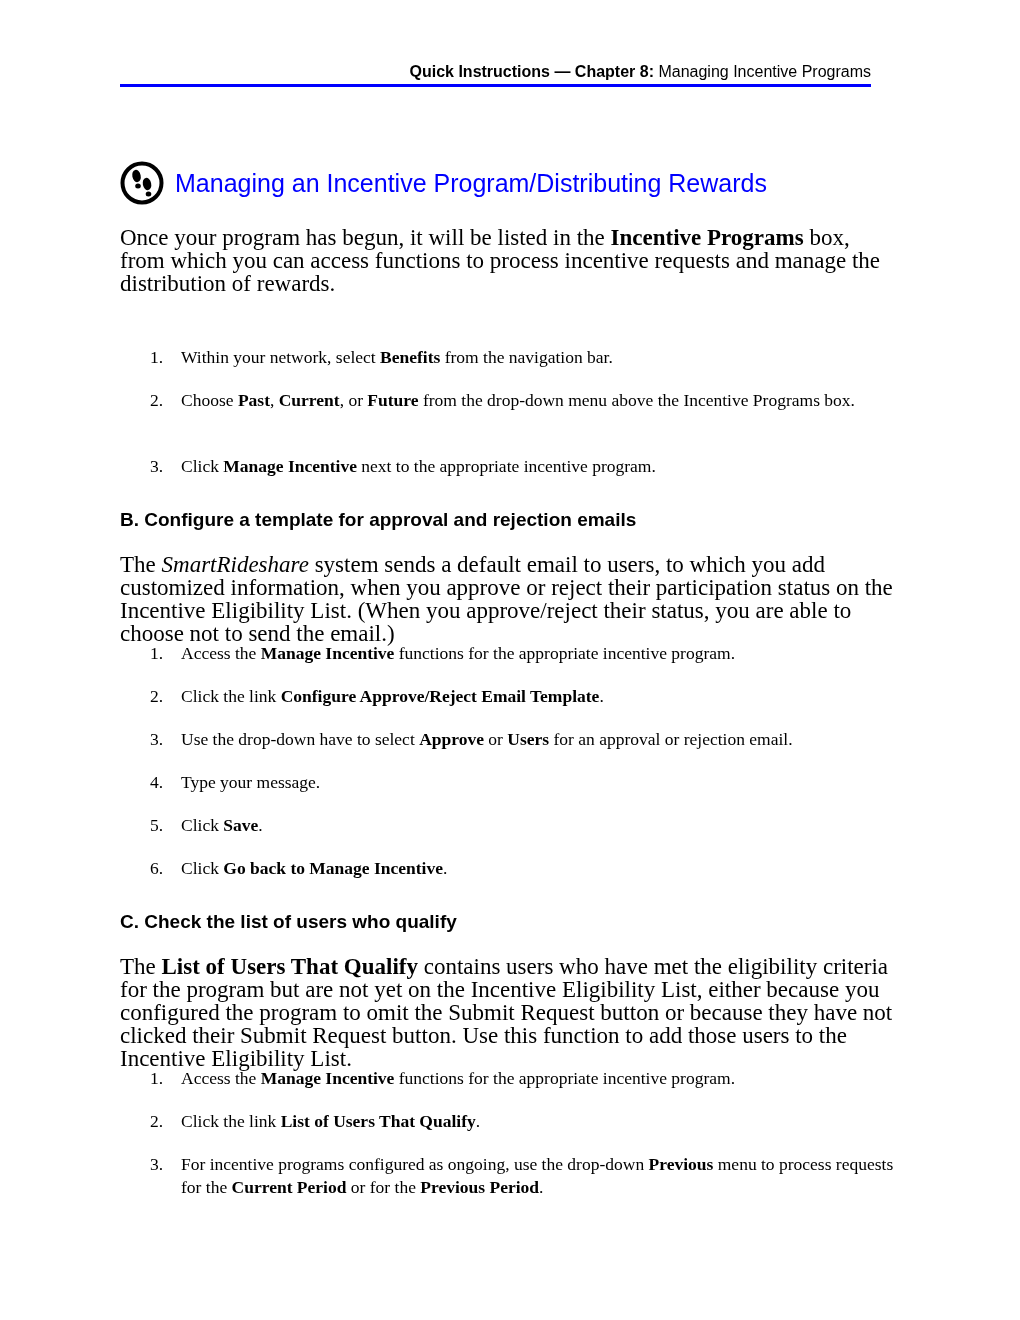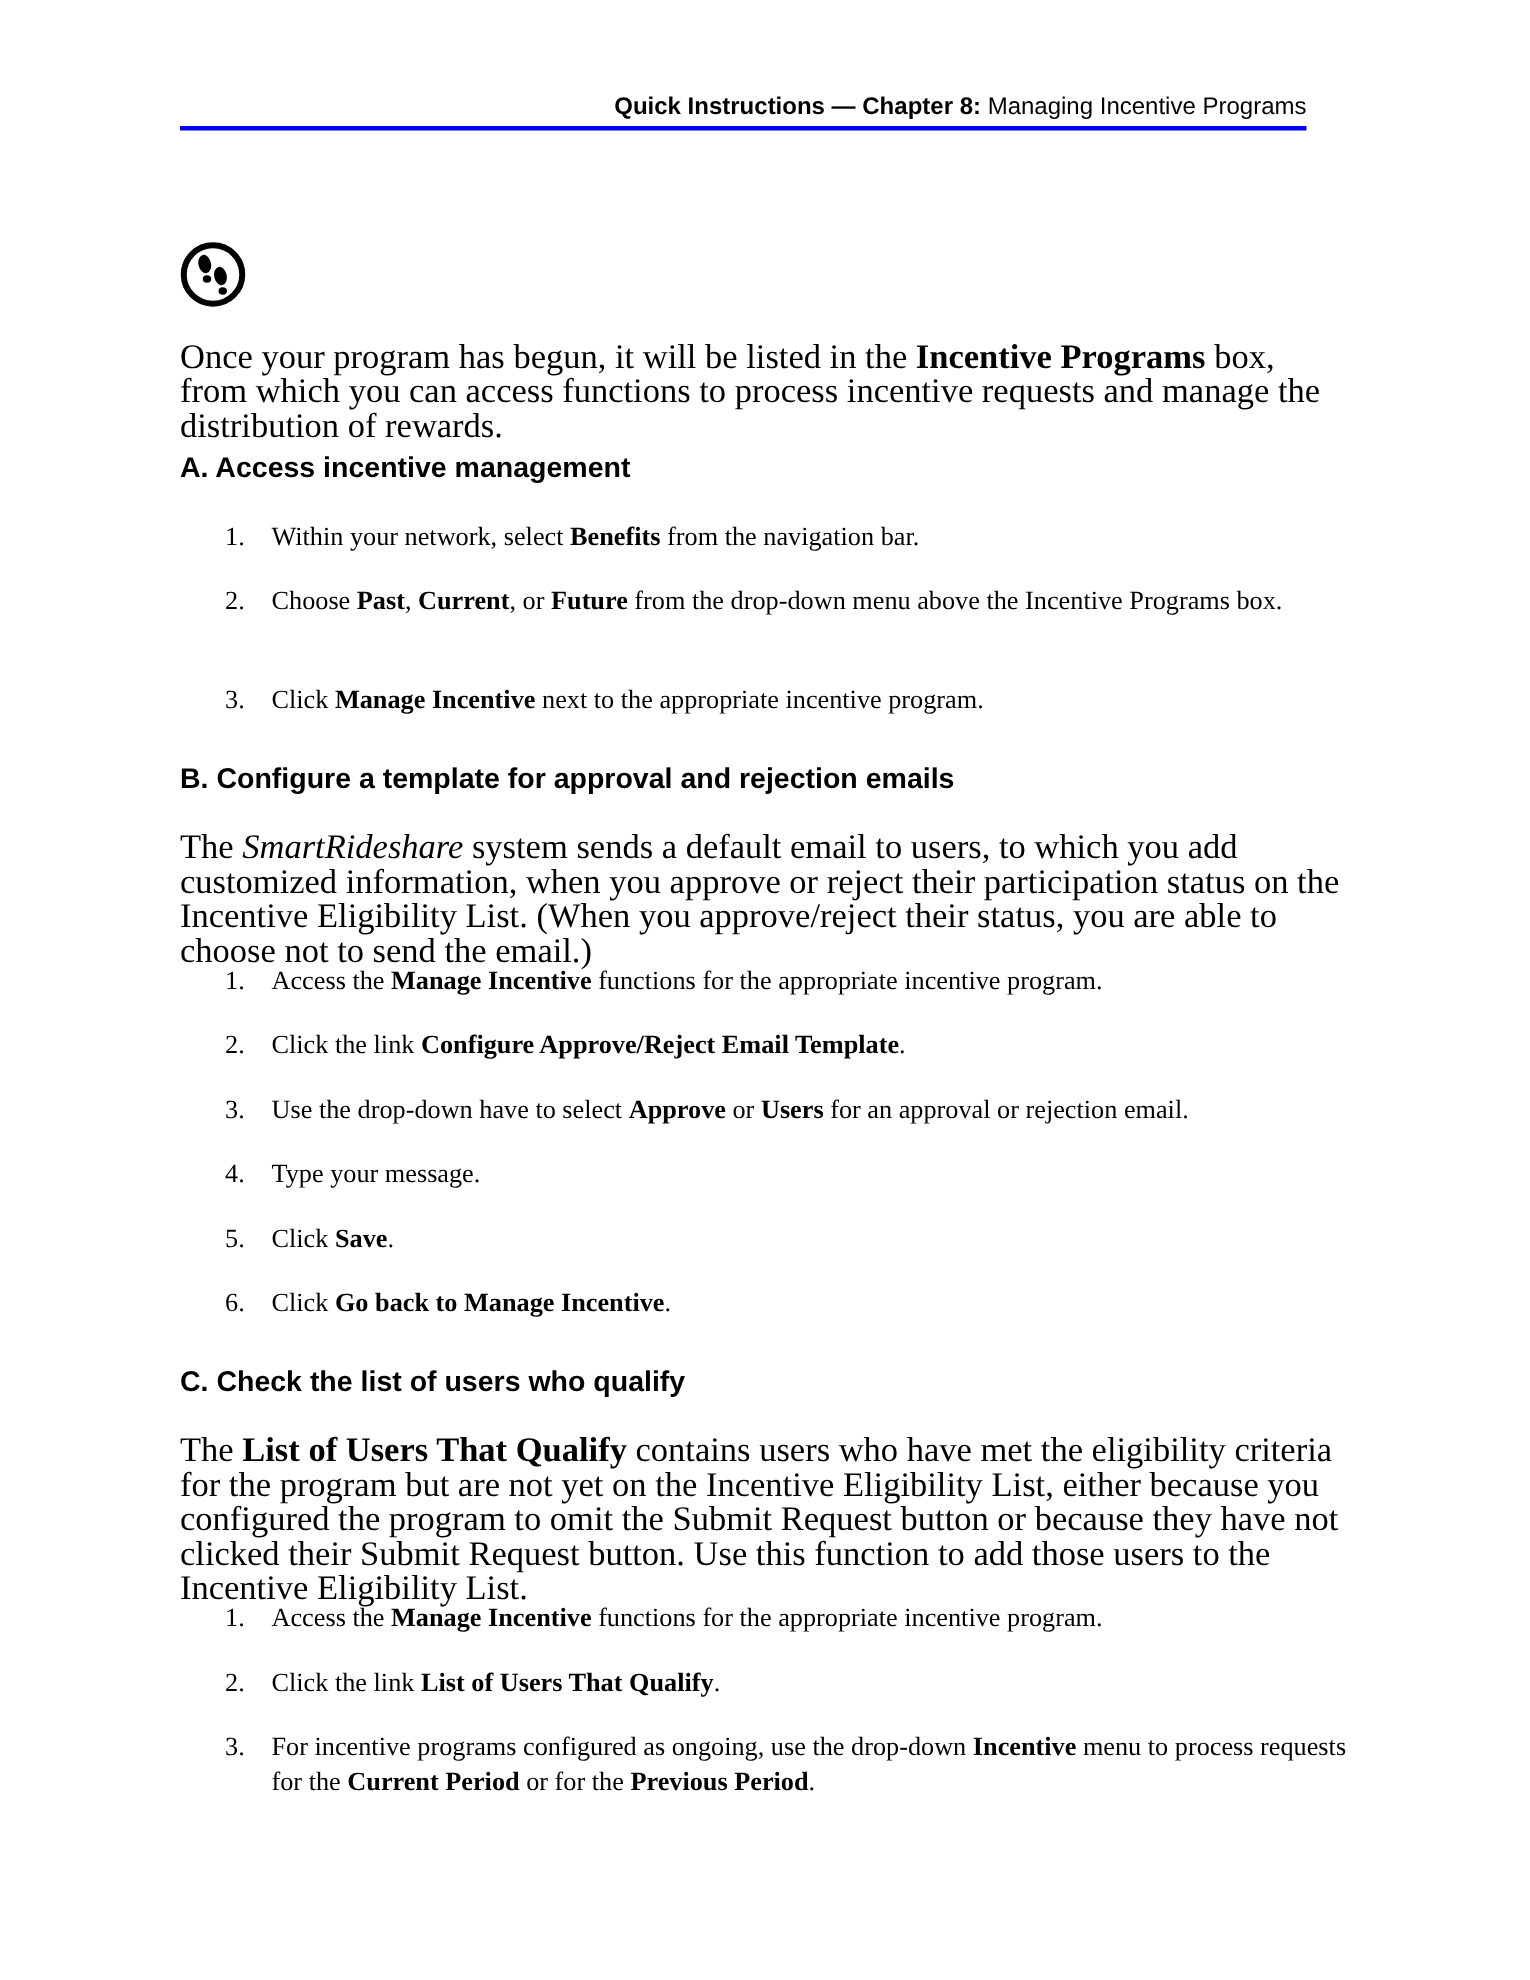--- a/index.html
+++ b/index.html
@@ -64,27 +64,27 @@
   <div class="title-row">
     <span class="feet-icon">
       <svg width="44" height="44" viewBox="0 0 44 44">
         <circle cx="22" cy="22" r="19.5" fill="none" stroke="#000" stroke-width="4"></circle>
         <ellipse cx="16.5" cy="15" rx="4.2" ry="6.2" fill="#000" transform="rotate(-12 16.5 15)"></ellipse>
         <ellipse cx="18" cy="25" rx="2.8" ry="2.5" fill="#000"></ellipse>
         <ellipse cx="27" cy="23" rx="4.2" ry="6.2" fill="#000" transform="rotate(-12 27 23)"></ellipse>
         <ellipse cx="28.5" cy="33" rx="2.8" ry="2.5" fill="#000"></ellipse>
       </svg>
     </span>
+    <h1 class="page-title">Managing an Incentive Program/Distributing Rewards</h1>
   </div>
 
   <p class="body-text" style="top:226px;">
     <span>Once your program has begun, it will be listed in the </span><b>Incentive Programs</b><span> box, from which you can access functions to process incentive requests and manage the distribution of rewards.</span>
   </p>
 
-  <h2 class="section-heading" style="top:301px;">A. Access incentive management</h2>
   <div id="steps-a">
       <div class="step" style="top: 346px;">
         <span class="num">1.</span>
         <span class="txt"><span>Within your network, select </span><b>Benefits</b><span> from the navigation bar.</span></span>
       </div>
       <div class="step" style="top: 389px;">
         <span class="num">2.</span>
         <span class="txt"><span>Choose </span><b>Past</b><span>, </span><b>Current</b><span>, or </span><b>Future</b><span> from the drop-down menu above the Incentive Programs box.</span></span>
       </div>
       <div class="step" style="top: 455px;">
@@ -128,17 +128,17 @@
       <div class="step" style="top: 1067px;">
         <span class="num">1.</span>
         <span class="txt"><span>Access the </span><b>Manage Incentive</b><span> functions for the appropriate incentive program.</span></span>
       </div>
       <div class="step" style="top: 1110px;">
         <span class="num">2.</span>
         <span class="txt"><span>Click the link </span><b>List of Users That Qualify</b><span>.</span></span>
       </div>
       <div class="step" style="top: 1153px;">
         <span class="num">3.</span>
-        <span class="txt"><span>For incentive programs configured as ongoing, use the drop-down </span><b>Incentive</b><span> menu to process requests for the </span><b>Current Period</b><span> or for the </span><b>Previous Period</b><span>.</span></span>
+        <span class="txt"><span>For incentive programs configured as ongoing, use the drop-down </span><b>Previous</b><span> menu to process requests for the </span><b>Current Period</b><span> or for the </span><b>Previous Period</b><span>.</span></span>
       </div>
     </div>
 
 </div>
 
 </body></html>

